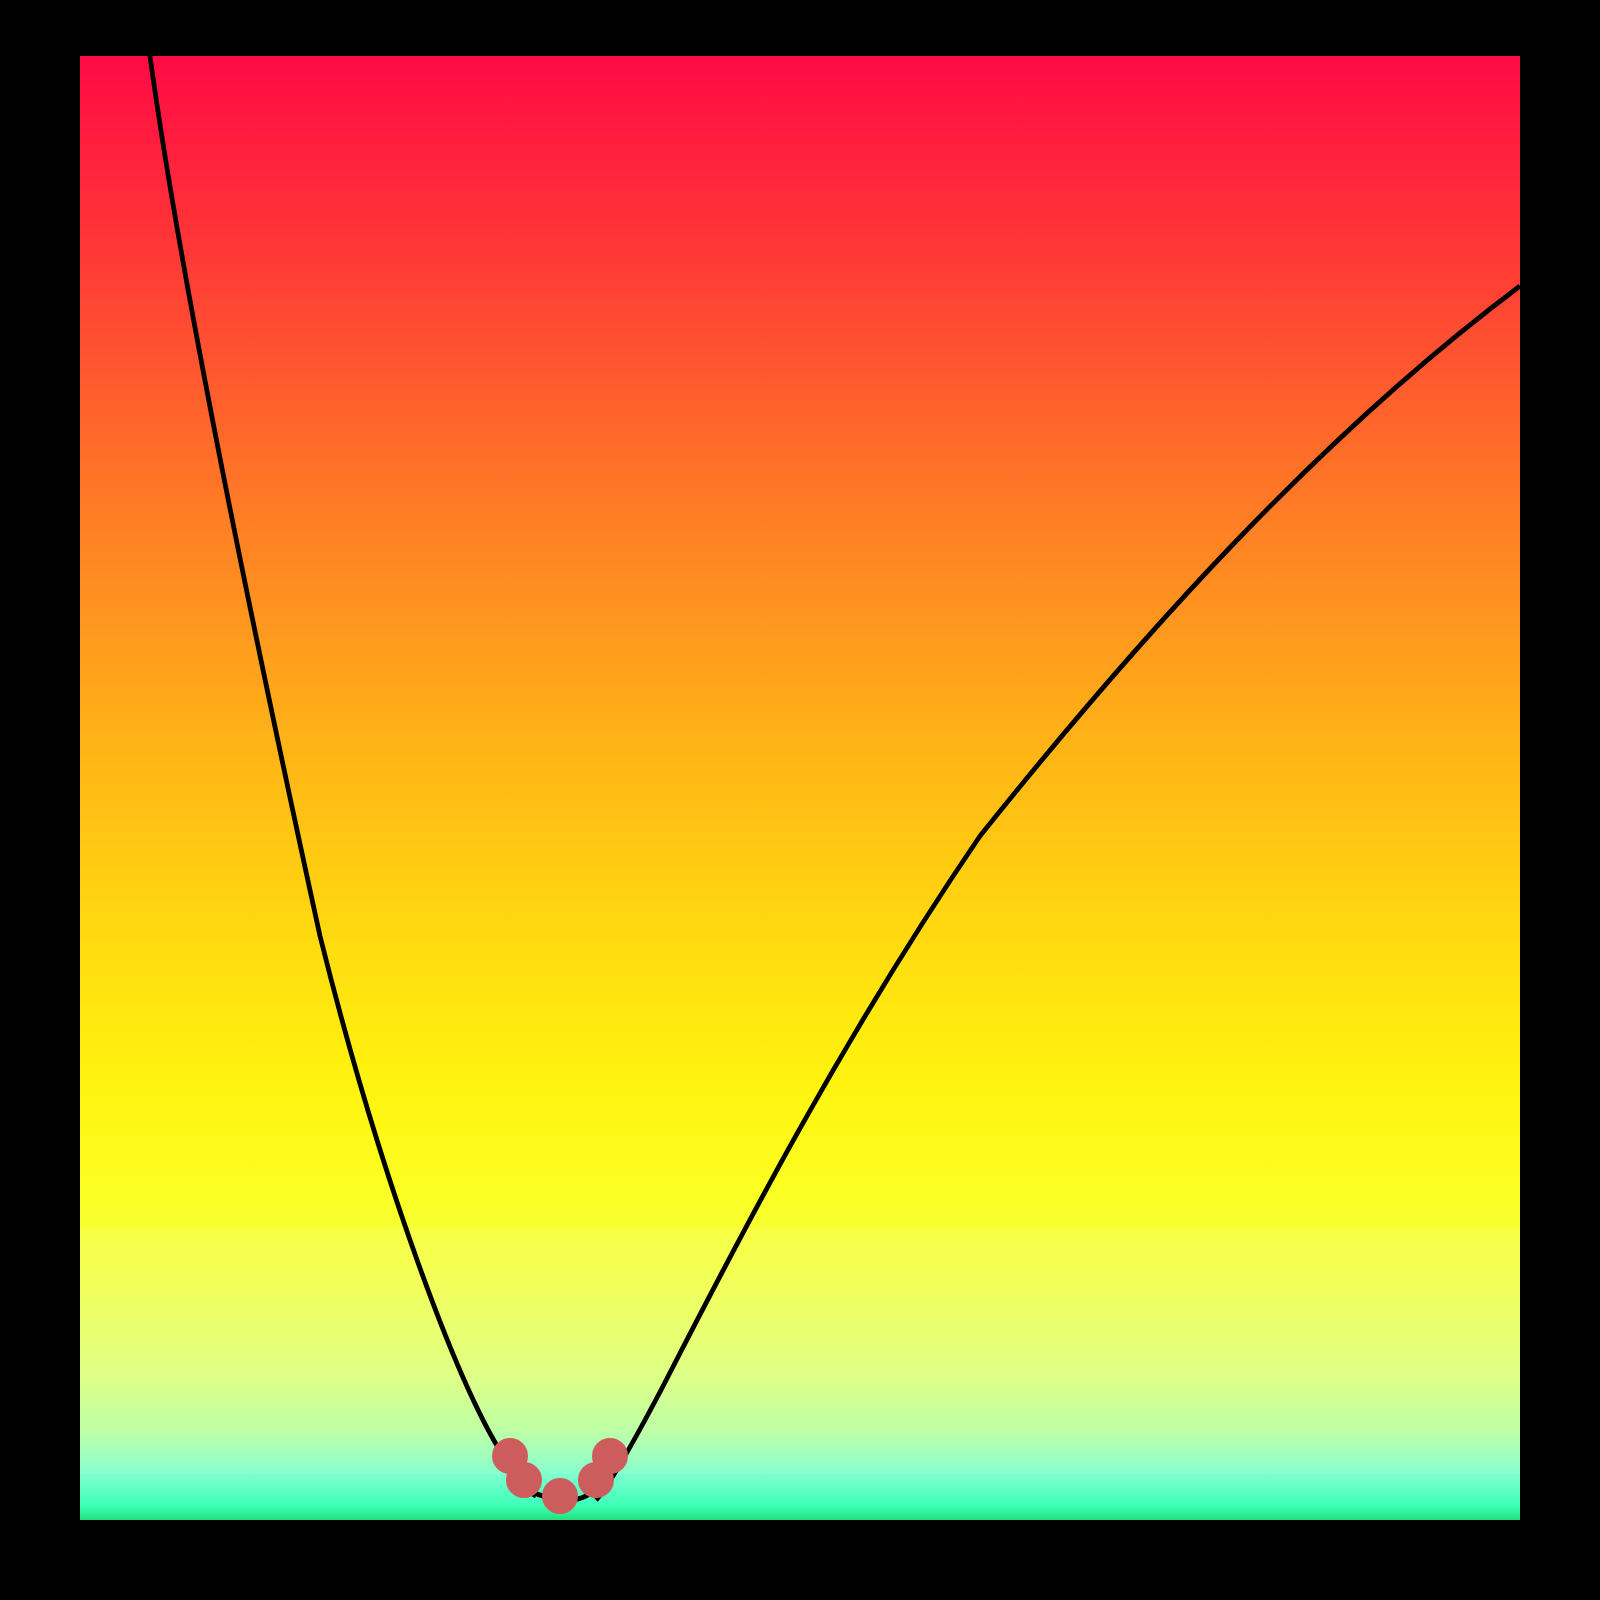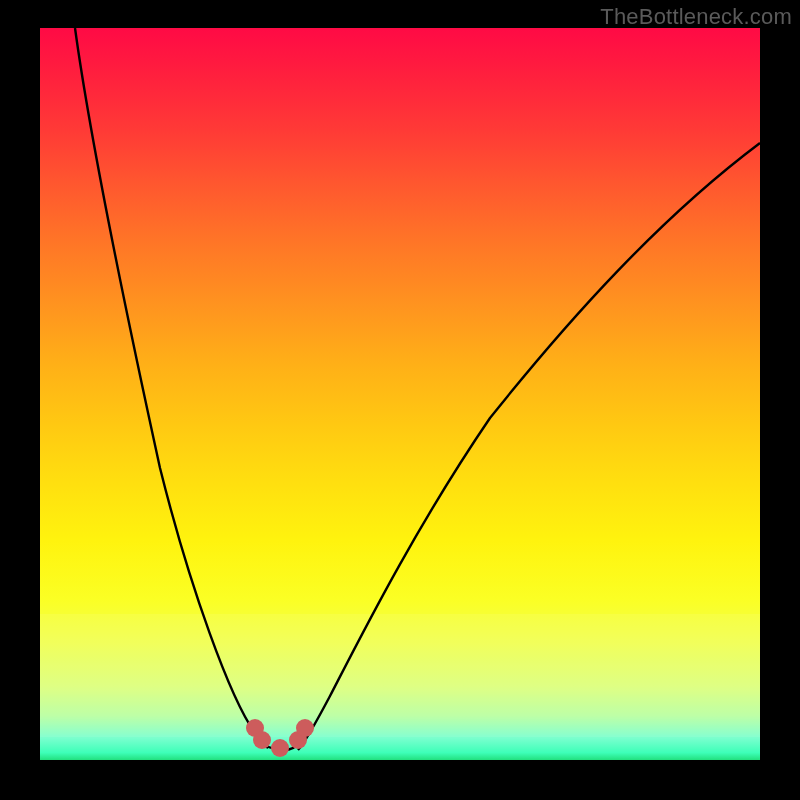--- a/index.html
+++ b/index.html
@@ -80,21 +80,20 @@
     stroke: #cd5c5c;
     stroke-width: 12;
     stroke-linecap: round;
   }
 </style>
 </head>
 <body>
 
 <div class="outer">
 
-  <div class="watermark">TheBottleneck.com</div>
 
   <div class="plot">
 
     <div class="overlay-dim" style="top:80%;height:16.8%"></div>
 
     <svg class="curve" viewBox="0 0 720 732" preserveAspectRatio="none">
 
       <path d="M 35 0
            C 50 110, 85 280, 120 440
            C 150 560, 190 670, 215 705

